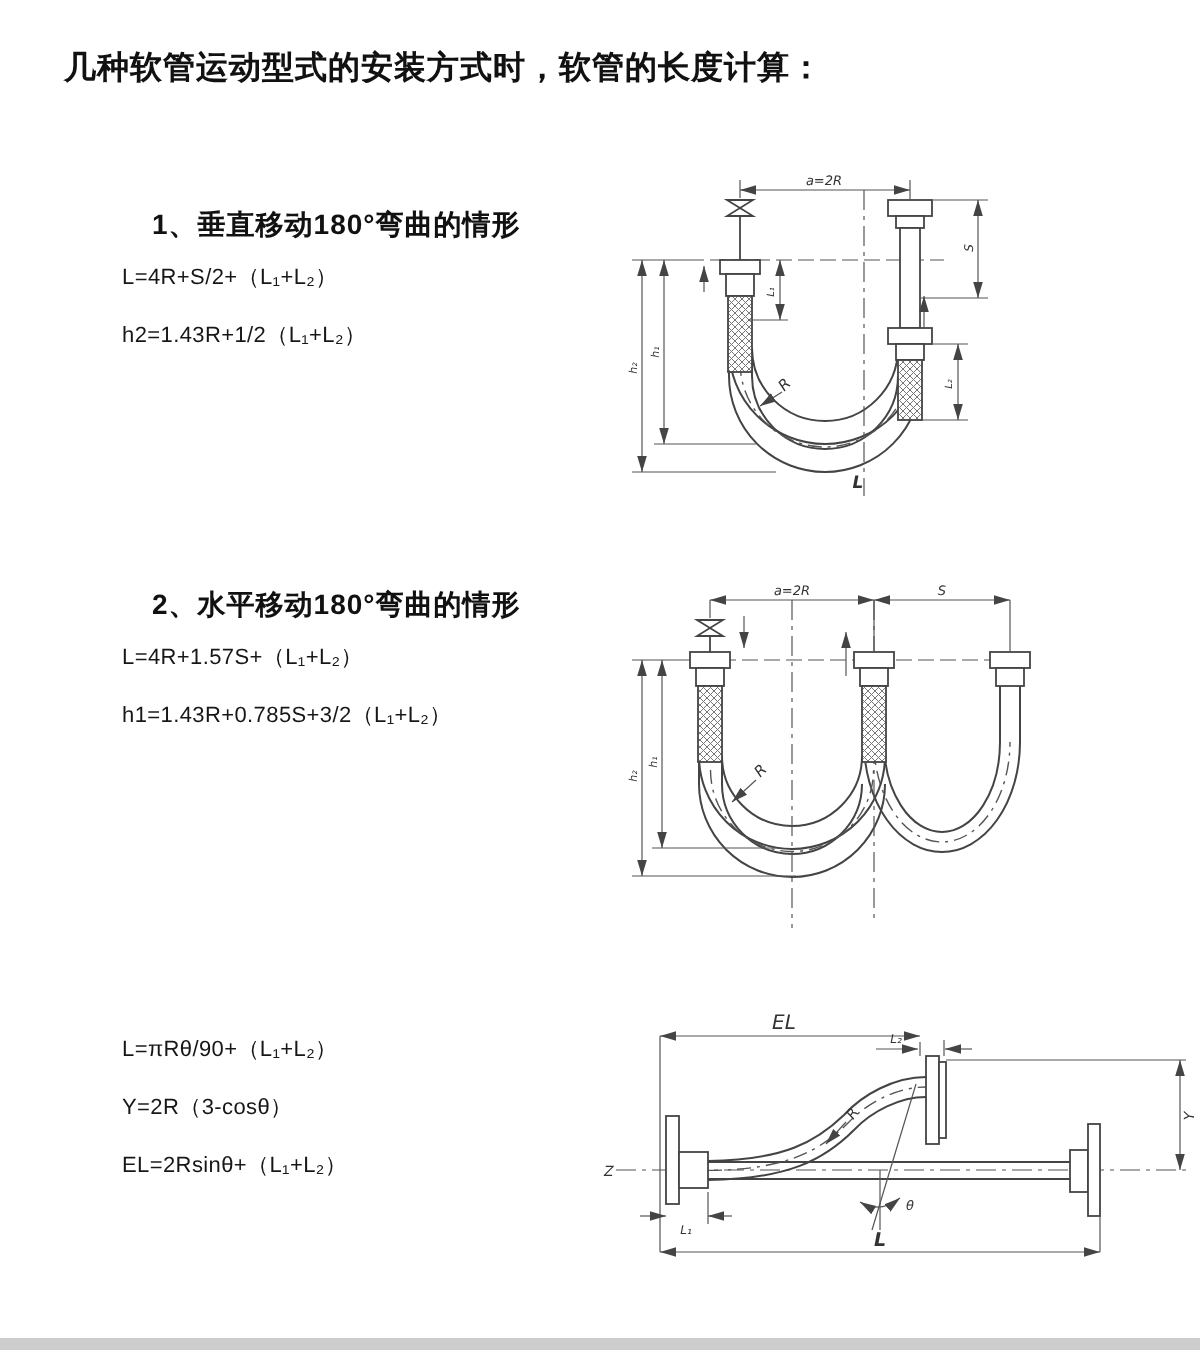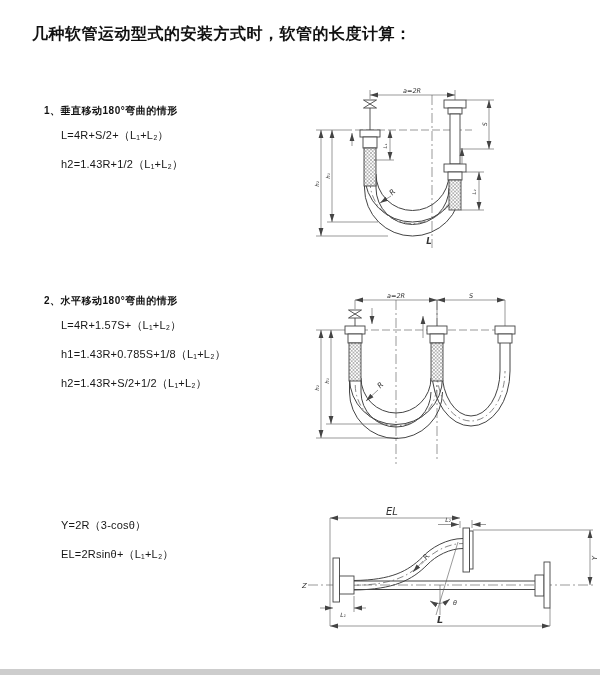--- a/index.html
+++ b/index.html
@@ -9,21 +9,21 @@
     overflow:hidden;
   }
   .title{
     position:absolute;left:32px;top:24px;font-size:16px;font-weight:bold;
     letter-spacing:0.5px;color:#111;
   }
   .section{position:absolute;left:44px;}
   .sec1{top:104px;}
   .sec2{top:294px;}
   .sec3{top:511px;}
-  .sec-heading{font-size:10px;font-weight:bold;color:#111;letter-spacing:0.5px;margin-bottom:3px;}
+  .sec-heading{font-size:14px;font-weight:bold;color:#111;letter-spacing:0.5px;margin-bottom:3px;margin-left:32px;}
   .formula{font-size:11px;line-height:29px;padding-left:17px;color:#171717;letter-spacing:0.2px;}
   .diagram{position:absolute;font-style:italic;}
   .d1{left:308px;top:76px;}
   .d2{left:308px;top:286px;}
   .d3{left:300px;top:500px;}
   svg{display:block;}
   svg text{font-family:"DejaVu Sans","Liberation Sans",sans-serif;fill:#333;}
   .page-edge{position:absolute;left:0;bottom:0;width:600px;height:6px;background:#cdcdcd;}
 </style>
 </head>
@@ -33,25 +33,25 @@
 
 <div class="section sec1">
   <div class="sec-heading">1、垂直移动180°弯曲的情形</div>
   <div class="formula">L=4R+S/2+（L₁+L₂）</div>
   <div class="formula">h2=1.43R+1/2（L₁+L₂）</div>
 </div>
 
 <div class="section sec2">
   <div class="sec-heading">2、水平移动180°弯曲的情形</div>
   <div class="formula">L=4R+1.57S+（L₁+L₂）</div>
-  <div class="formula">h1=1.43R+0.785S+1/8（L₁+L₂）</div>
-  <div class="formula">h2=1.43R+S/2+1/2（L₁+L₂）</div>
+  <div class="formula">h1=1.43R+0.785S+3/2（L₁+L₂）</div>
 </div>
 
 <div class="section sec3">
+  <div class="formula">L=πRθ/90+（L₁+L₂）</div>
   <div class="formula">Y=2R（3-cosθ）</div>
   <div class="formula">EL=2Rsinθ+（L₁+L₂）</div>
 </div>
 
 <div class="diagram d1">
 <svg width="220" height="180" viewBox="0 0 220 180">
   <defs>
     <marker id="ah1" markerUnits="userSpaceOnUse" markerWidth="9" markerHeight="8" refX="8" refY="3" orient="auto-start-reverse">
       <path d="M0,0.6 L8,3 L0,5.4 Z" fill="#444"></path>
     </marker>

